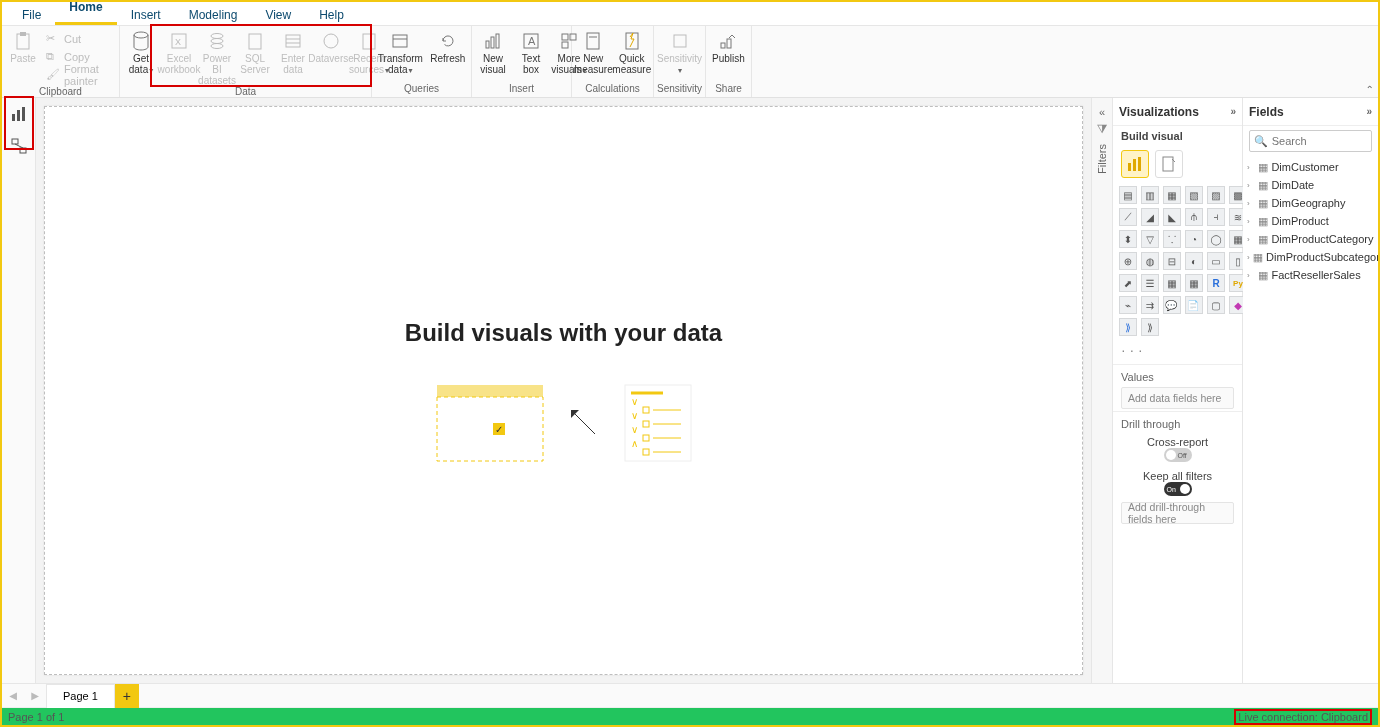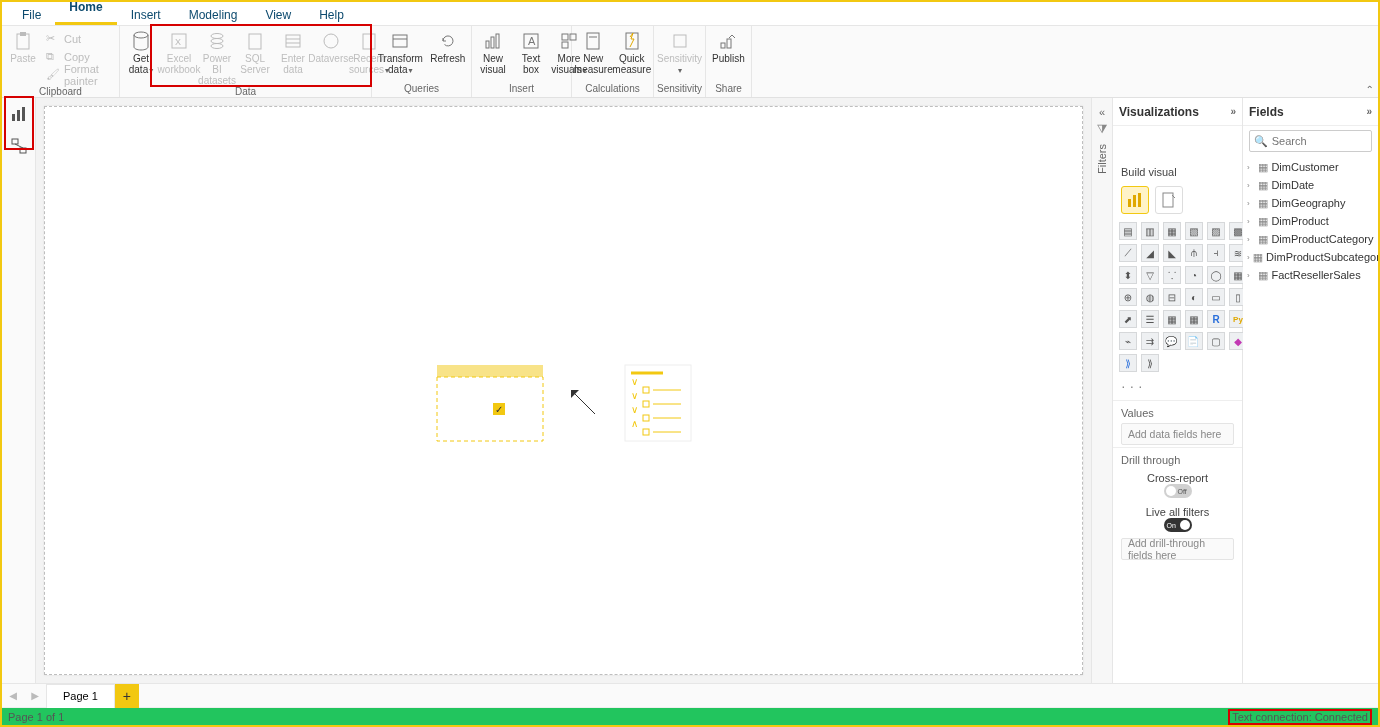--- a/index.html
+++ b/index.html
@@ -41,21 +41,21 @@
 
 .filters-col { width: 22px; background: #f7f7f7; border-left: 1px solid #e6e6e6; border-right: 1px solid #e6e6e6; display: flex; flex-direction: column; align-items: center; padding-top: 8px; }
 .filters-col .chev { font-size: 11px; color: #666; cursor: pointer; }
 .filters-col .vlabel { writing-mode: vertical-rl; font-size: 11px; color: #666; margin-top: 8px; transform: rotate(180deg); }
 .filters-col .vicon { margin-top: 4px; font-size: 12px; color: #888; }
 
 
 .viz-pane { width: 130px; background: #fff; border-right: 1px solid #e6e6e6; display: flex; flex-direction: column; }
 .pane-hdr { height: 28px; display: flex; align-items: center; justify-content: space-between; padding: 0 6px; border-bottom: 1px solid #eee; font-size: 12px; font-weight: 700; color: #333; }
 .pane-hdr .exp { font-size: 10px; color: #666; cursor: pointer; }
-.viz-pane .sub { font-size: 11px; font-weight: 400; color: #444; padding: 4px 8px; margin-top: 36px; }
+.viz-pane .sub { font-size: 11px; font-weight: 700; color: #444; padding: 4px 8px; }
 .mode-row { display: flex; gap: 6px; padding: 4px 8px 8px; }
 .mode-box { width: 28px; height: 28px; border: 1px solid #ddd; border-radius: 3px; display: flex; align-items: center; justify-content: center; cursor: pointer; }
 .mode-box.active { background: #fff3c7; border-color: #f2c811; }
 .viz-grid { display: grid; grid-template-columns: repeat(6, 18px); gap: 4px 4px; padding: 0 6px 6px; }
 .viz-grid .viz { width: 18px; height: 18px; background: #eef0f2; border: 1px solid #d6d8da; cursor: pointer; display: flex; align-items: center; justify-content: center; font-size: 10px; color: #555; }
 .more-dots { font-size: 14px; color: #888; padding: 0 8px 6px; cursor: pointer; }
 .sect { font-size: 11px; color: #666; padding: 6px 8px 2px; border-top: 1px solid #eee; }
 .drop { margin: 2px 8px; height: 22px; border: 1px solid #e4e4e4; border-radius: 2px; background: #fafafa; font-size: 10.5px; color: #888; display: flex; align-items: center; padding: 0 6px; }
 .toggle-row { display: flex; align-items: center; justify-content: space-between; padding: 4px 8px; font-size: 11px; color: #444; flex-direction: column; }
 .toggle { width: 28px; height: 14px; border-radius: 8px; background: #d0d0d0; position: relative; cursor: pointer; font-size: 7px; color: #555; display: flex; align-items: center; }
@@ -342,20 +342,21 @@
           <rect x="1" y="1" width="6" height="5" fill="none" stroke="#555"></rect>
           <rect x="9" y="10" width="6" height="5" fill="none" stroke="#555"></rect>
           <line x1="4" y1="6" x2="12" y2="10" stroke="#555"></line>
         </svg>
       </div>
     <div class="red-box" style="left:2px; top:-2px; width:30px; height:54px"></div>
   </div>
 
   <div class="canvas-wrap">
     <div class="canvas">
+      <h1>Build visuals with your data</h1>
       <div class="illus">
         <svg width="110" height="80">
             <rect x="2" y="2" width="106" height="12" fill="#f2c811" opacity=".5"></rect>
             <rect x="2" y="14" width="106" height="64" fill="none" stroke="#f2c811" stroke-dasharray="4 3"></rect>
             <rect x="58" y="40" width="12" height="12" fill="#f2c811"></rect>
             <text x="60" y="50" font-size="10" fill="#333">✓</text>
           </svg>
         <svg width="30" height="30">
             <polyline points="2,2 26,26" stroke="#333" fill="none"></polyline>
             <polygon points="2,2 10,2 2,10" fill="#333"></polygon>
@@ -459,21 +460,21 @@
     <div class="sect">Values</div>
     <div class="drop">Add data fields here</div>
     <div class="sect">Drill through</div>
     <div class="toggle-row">
         <span>Cross-report</span>
         <div class="toggle off">
           <span>Off</span>
         </div>
       </div>
     <div class="toggle-row">
-        <span>Live all filters</span>
+        <span>Keep all filters</span>
         <div class="toggle on">
           <span>On</span>
         </div>
       </div>
     <div class="drop">Add drill-through fields here</div>
   </div>
 
   <div class="fields-pane">
     <div class="pane-hdr">
         <span>Fields</span>
@@ -526,14 +527,14 @@
 
 <div class="pagetabs">
   <div class="navbtn">◀</div>
   <div class="navbtn">▶</div>
   <div class="ptab">Page 1</div>
   <div class="addbtn">+</div>
 </div>
 
 <div class="status">
   <span>Page 1 of 1</span>
-  <span class="conn">Text connection: Connected</span>
+  <span class="conn">Live connection: Clipboard</span>
 </div>
 
 </body></html>

